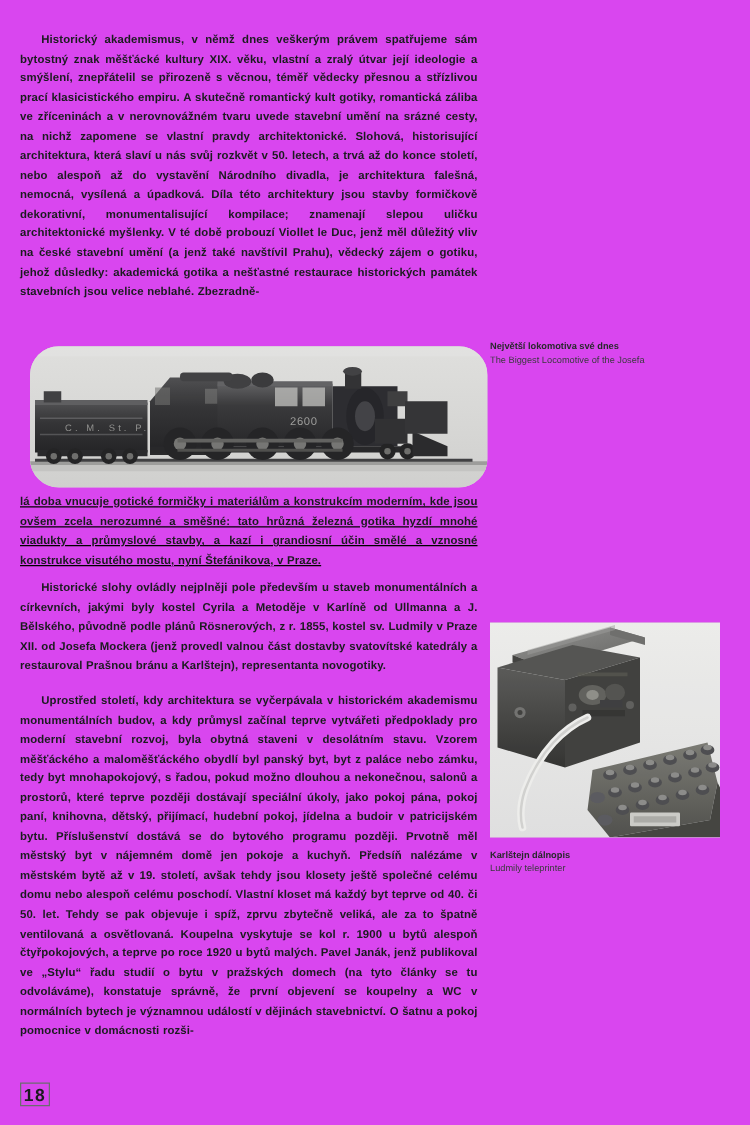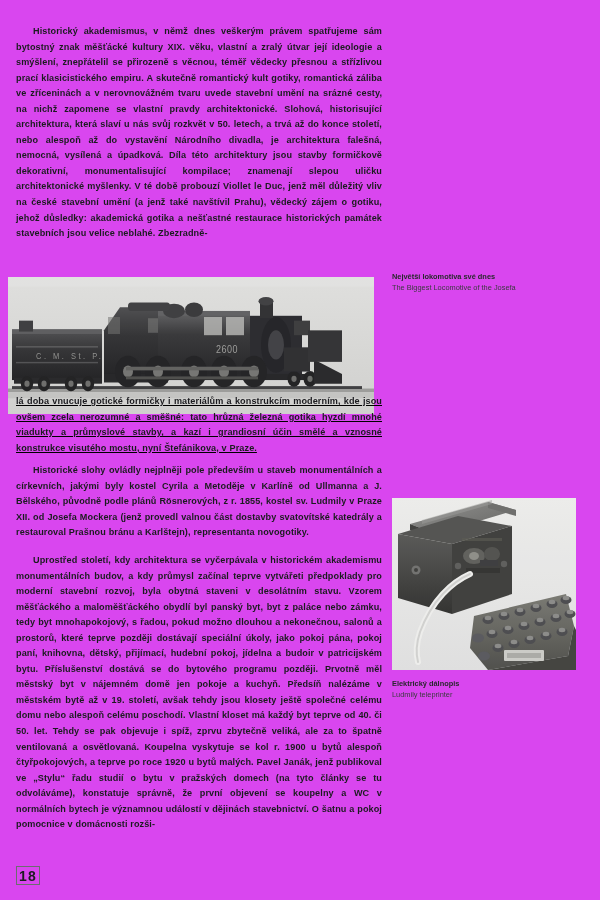--- a/index.html
+++ b/index.html
@@ -36,24 +36,25 @@
   .block-c { position: absolute; left: 16px; top: 463px; width: 366px; }
   .block-d { position: absolute; left: 16px; top: 553px; width: 366px; }
 
   
   .fig {
     position: absolute;
     overflow: hidden;
     background: #d8d8d6;
   }
   .fig-loco {
-    left: 8px;
+    left: 24px;
     top: 277px;
     width: 366px;
-    height: 137px;
+    height: 113px;
+    border-radius: 23px;
   }
   .fig-tele {
     left: 392px;
     top: 498px;
     width: 184px;
     height: 172px;
   }
   .fig svg { display: block; width: 100%; height: 100%; }
 
   
@@ -319,21 +320,21 @@
           <ellipse cx="86" cy="140" rx="6" ry="4.5"></ellipse>
             <ellipse cx="92" cy="158" rx="6" ry="4.5"></ellipse>
         </g>
       </g>
 
       <rect x="0" y="0" width="184" height="172" fill="#ffffff" opacity="0.04"></rect>
     </svg>
   </div>
 
   <div class="caption cap-tele">
-    <span class="cz">Elektrický dálnopis</span>
+    <span class="cz">Karlštejn dálnopis</span>
     <span class="en">Ludmily teleprinter</span>
   </div>
 
   <div class="block-d">
     <p class="para">Uprostřed století, kdy architektura se vyčerpávala v historickém akademismu monumentálních budov, a kdy průmysl začínal teprve vytvářeti předpoklady pro moderní stavební rozvoj, byla obytná staveni v desolátním stavu. Vzorem měšťáckého a maloměšťáckého obydlí byl panský byt, byt z paláce nebo zámku, tedy byt mnohapokojový, s řadou, pokud možno dlouhou a nekonečnou, salonů a prostorů, které teprve později dostávají speciální úkoly, jako pokoj pána, pokoj paní, knihovna, dětský, přijímací, hudební pokoj, jídelna a budoir v patricijském bytu. Příslušenství dostává se do bytového programu později. Prvotně měl městský byt v nájemném domě jen pokoje a kuchyň. Předsíň nalézáme v městském bytě až v 19. století, avšak tehdy jsou klosety ještě společné celému domu nebo alespoň celému poschodí. Vlastní kloset má každý byt teprve od 40. či 50. let. Tehdy se pak objevuje i spíž, zprvu zbytečně veliká, ale za to špatně ventilovaná a osvětlovaná. Koupelna vyskytuje se kol r. 1900 u bytů alespoň čtyřpokojových, a teprve po roce 1920 u bytů malých. Pavel Janák, jenž publikoval ve „Stylu“ řadu studií o bytu v pražských domech (na tyto články se tu odvoláváme), konstatuje správně, že první objevení se koupelny a WC v normálních bytech je významnou událostí v dějinách stavebnictví. O šatnu a pokoj pomocnice v domácnosti rozši-</p>
   </div>
 
   <div class="folio">18</div>
 
 </div>

